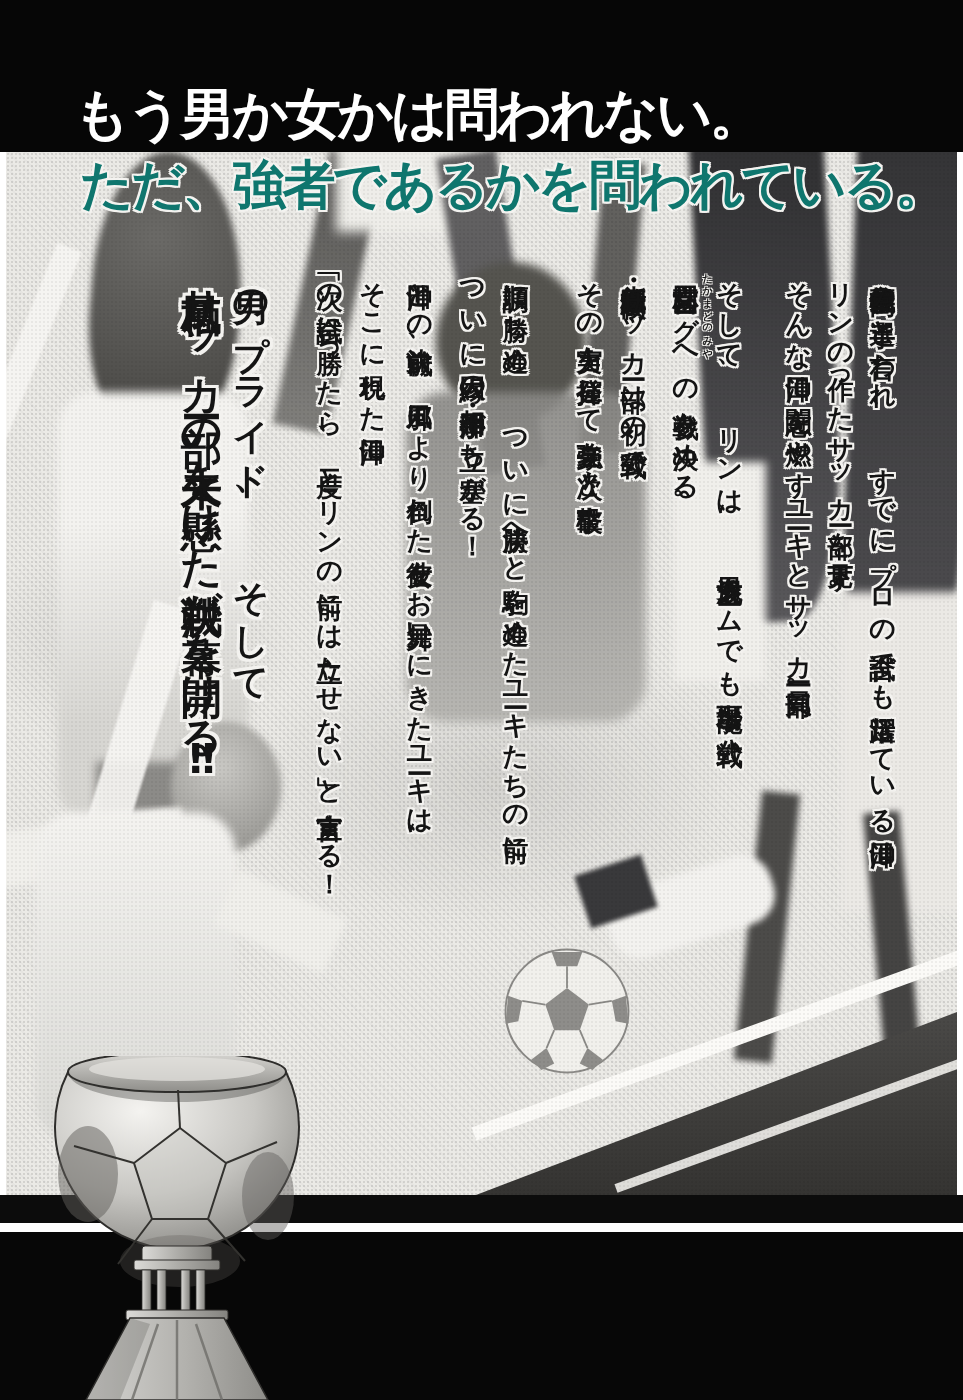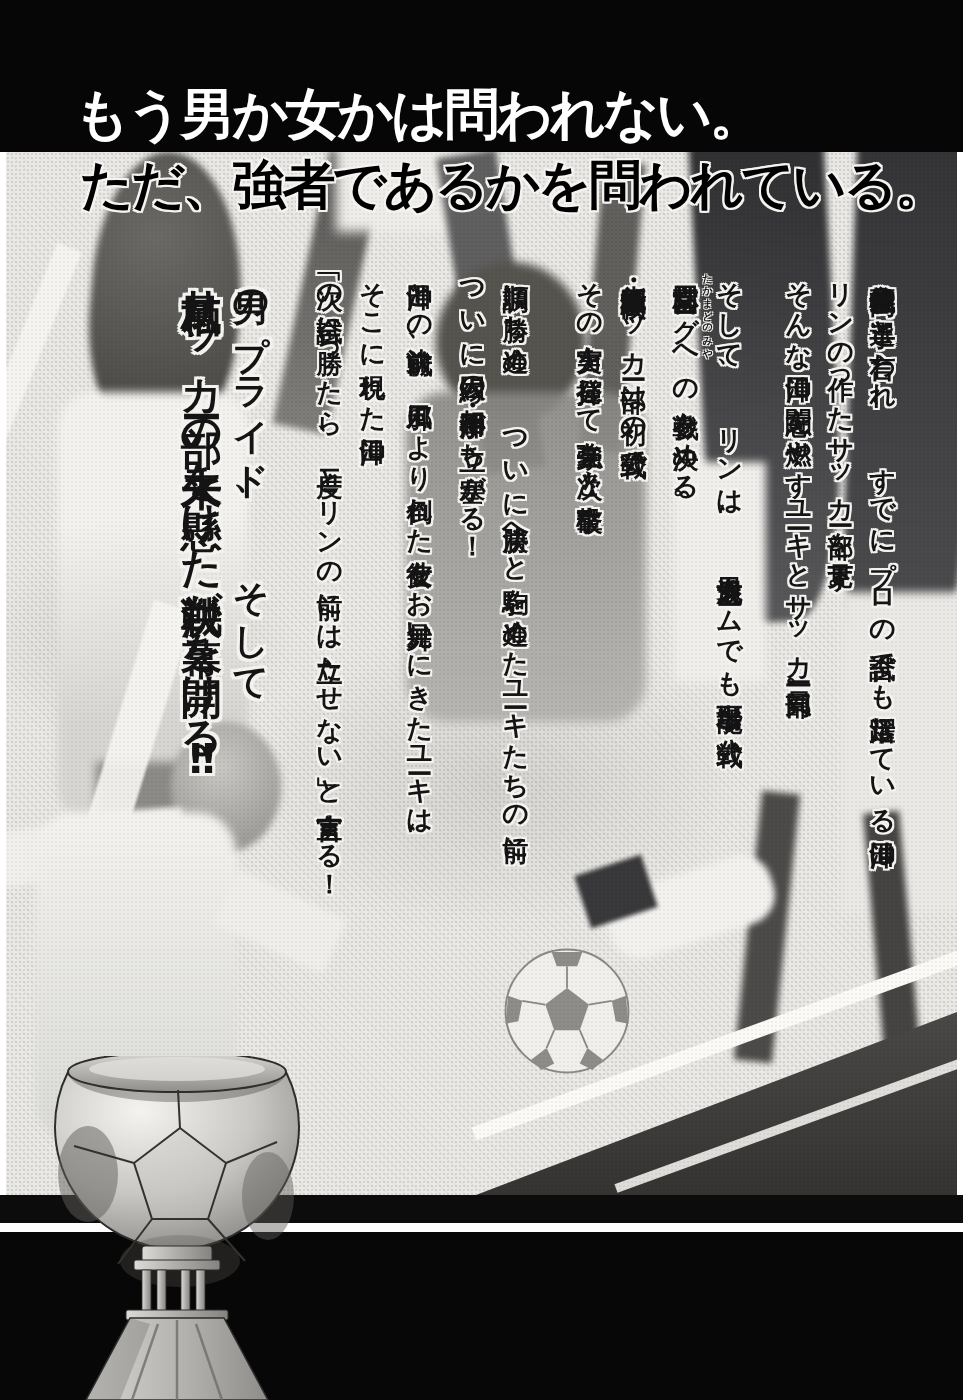--- a/index.html
+++ b/index.html
@@ -3,21 +3,21 @@
 <meta charset="utf-8">
 <style>
   html,body{margin:0;padding:0;background:#ffffff;}
   .page{position:relative;width:963px;height:1400px;overflow:hidden;background:#ffffff;
         font-family:"DejaVu Sans","Liberation Sans",sans-serif;}
 
   
   .top-band{position:absolute;left:0;top:0;width:963px;height:152px;background:#060606;z-index:10;}
   .headline1{position:absolute;left:74px;top:78px;font-size:55px;font-weight:900;color:#ffffff;
              letter-spacing:-3px;white-space:nowrap;z-index:11;}
-  .headline2{position:absolute;left:80px;top:150px;font-size:53px;font-weight:900;color:#000000;
+  .headline2{position:absolute;left:80px;top:150px;font-size:53px;font-weight:900;color:#0f766e;
              letter-spacing:-3px;white-space:nowrap;z-index:45;
              text-shadow:-2px -2px 0 #f4f3f0,2px -2px 0 #f4f3f0,-2px 2px 0 #f4f3f0,2px 2px 0 #f4f3f0,
                          -2px 0 0 #f4f3f0,2px 0 0 #f4f3f0,0 -2px 0 #f4f3f0,0 2px 0 #f4f3f0;}
 
   
   .photo{position:absolute;left:6px;top:152px;width:951px;height:1043px;overflow:hidden;z-index:1;
          background:
            radial-gradient(rgba(0,0,0,0.055) 1px, transparent 1.3px),
            repeating-linear-gradient(45deg, rgba(0,0,0,0.025) 0 2px, transparent 2px 6px),
            #ebeae6;

